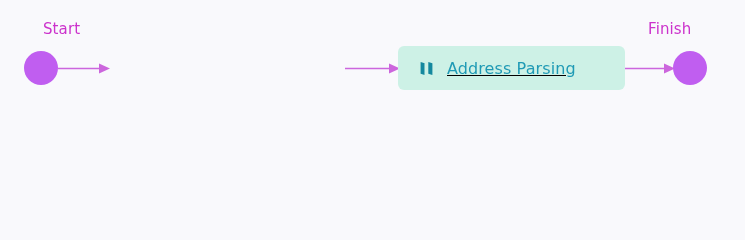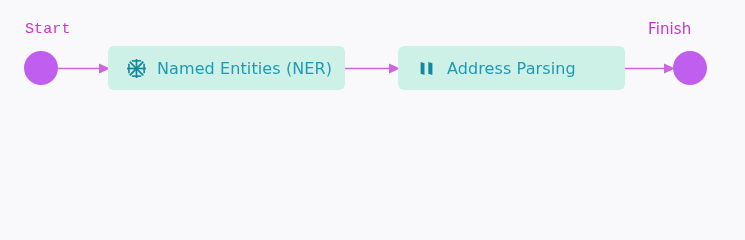--- a/index.html
+++ b/index.html
@@ -33,37 +33,37 @@
   #finish-node { left: 673px; top: 51px; }
 
   .terminal-label {
     position: absolute;
     font-size: 15px;
     line-height: 15px;
     color: #cc33cc;
     white-space: nowrap;
     letter-spacing: 0.1px;
   }
-  #start-label  { left: 25px;  top: 22px; font-family: Liberation Mono, monospace; }
+  #start-label  { left: 43px;  top: 22px; }
   #finish-label { left: 648px; top: 22px; }
 
   
   .node-box {
     position: absolute;
     top: 46px;
     height: 44px;
     background: #cdf1e6;
     border-radius: 6px;
     display: flex;
     align-items: center;
     box-sizing: border-box;
     padding-left: 19px;
   }
   #node-ner     { left: 108px; width: 237px; }
-  #node-address { left: 398px; width: 227px; }
+  #node-address { left: 398px; width: 227px; text-decoration: underline; }
 
   .node-icon {
     width: 19px;
     height: 19px;
     flex: 0 0 19px;
     display: flex;
     align-items: center;
     justify-content: center;
     margin-right: 11px;
   }
@@ -97,39 +97,20 @@
 
   <div id="start-node" class="terminal"></div>
 
   <div id="conn-start-ner" class="connector">
     <svg width="52" height="13" viewBox="0 0 52 13" xmlns="http://www.w3.org/2000/svg">
       <line x1="0" y1="6.5" x2="42" y2="6.5" stroke="#cc66dd" stroke-width="1.6"></line>
       <polygon points="41,1.5 52,6.5 41,11.5" fill="#cc66dd"></polygon>
     </svg>
   </div>
 
-  <div id="node-ner" class="node-box">
-    <span class="node-icon">
-      <svg width="19" height="19" viewBox="0 0 19 19" xmlns="http://www.w3.org/2000/svg">
-        <g stroke="#14889e" stroke-width="1.7" stroke-linecap="square">
-          <line x1="9.5" y1="0.8" x2="9.5" y2="18.2"></line>
-          <line x1="0.8" y1="9.5" x2="18.2" y2="9.5"></line>
-          <line x1="3.3" y1="3.3" x2="15.7" y2="15.7"></line>
-          <line x1="15.7" y1="3.3" x2="3.3" y2="15.7"></line>
-        </g>
-        <g stroke="#14889e" stroke-width="1.6" stroke-linecap="square">
-          <line x1="5.6" y1="1.9" x2="13.4" y2="1.9"></line>
-          <line x1="5.6" y1="17.1" x2="13.4" y2="17.1"></line>
-          <line x1="1.9" y1="5.6" x2="1.9" y2="13.4"></line>
-          <line x1="17.1" y1="5.6" x2="17.1" y2="13.4"></line>
-        </g>
-      </svg>
-    </span>
-    <span class="node-label">Named Entities (NER)</span>
-  </div>
 
   <div id="conn-ner-address" class="connector">
     <svg width="55" height="13" viewBox="0 0 55 13" xmlns="http://www.w3.org/2000/svg">
       <line x1="0" y1="6.5" x2="45" y2="6.5" stroke="#cc66dd" stroke-width="1.6"></line>
       <polygon points="44,1.5 55,6.5 44,11.5" fill="#cc66dd"></polygon>
     </svg>
   </div>
 
   <div id="node-address" class="node-box">
     <span class="node-icon">

